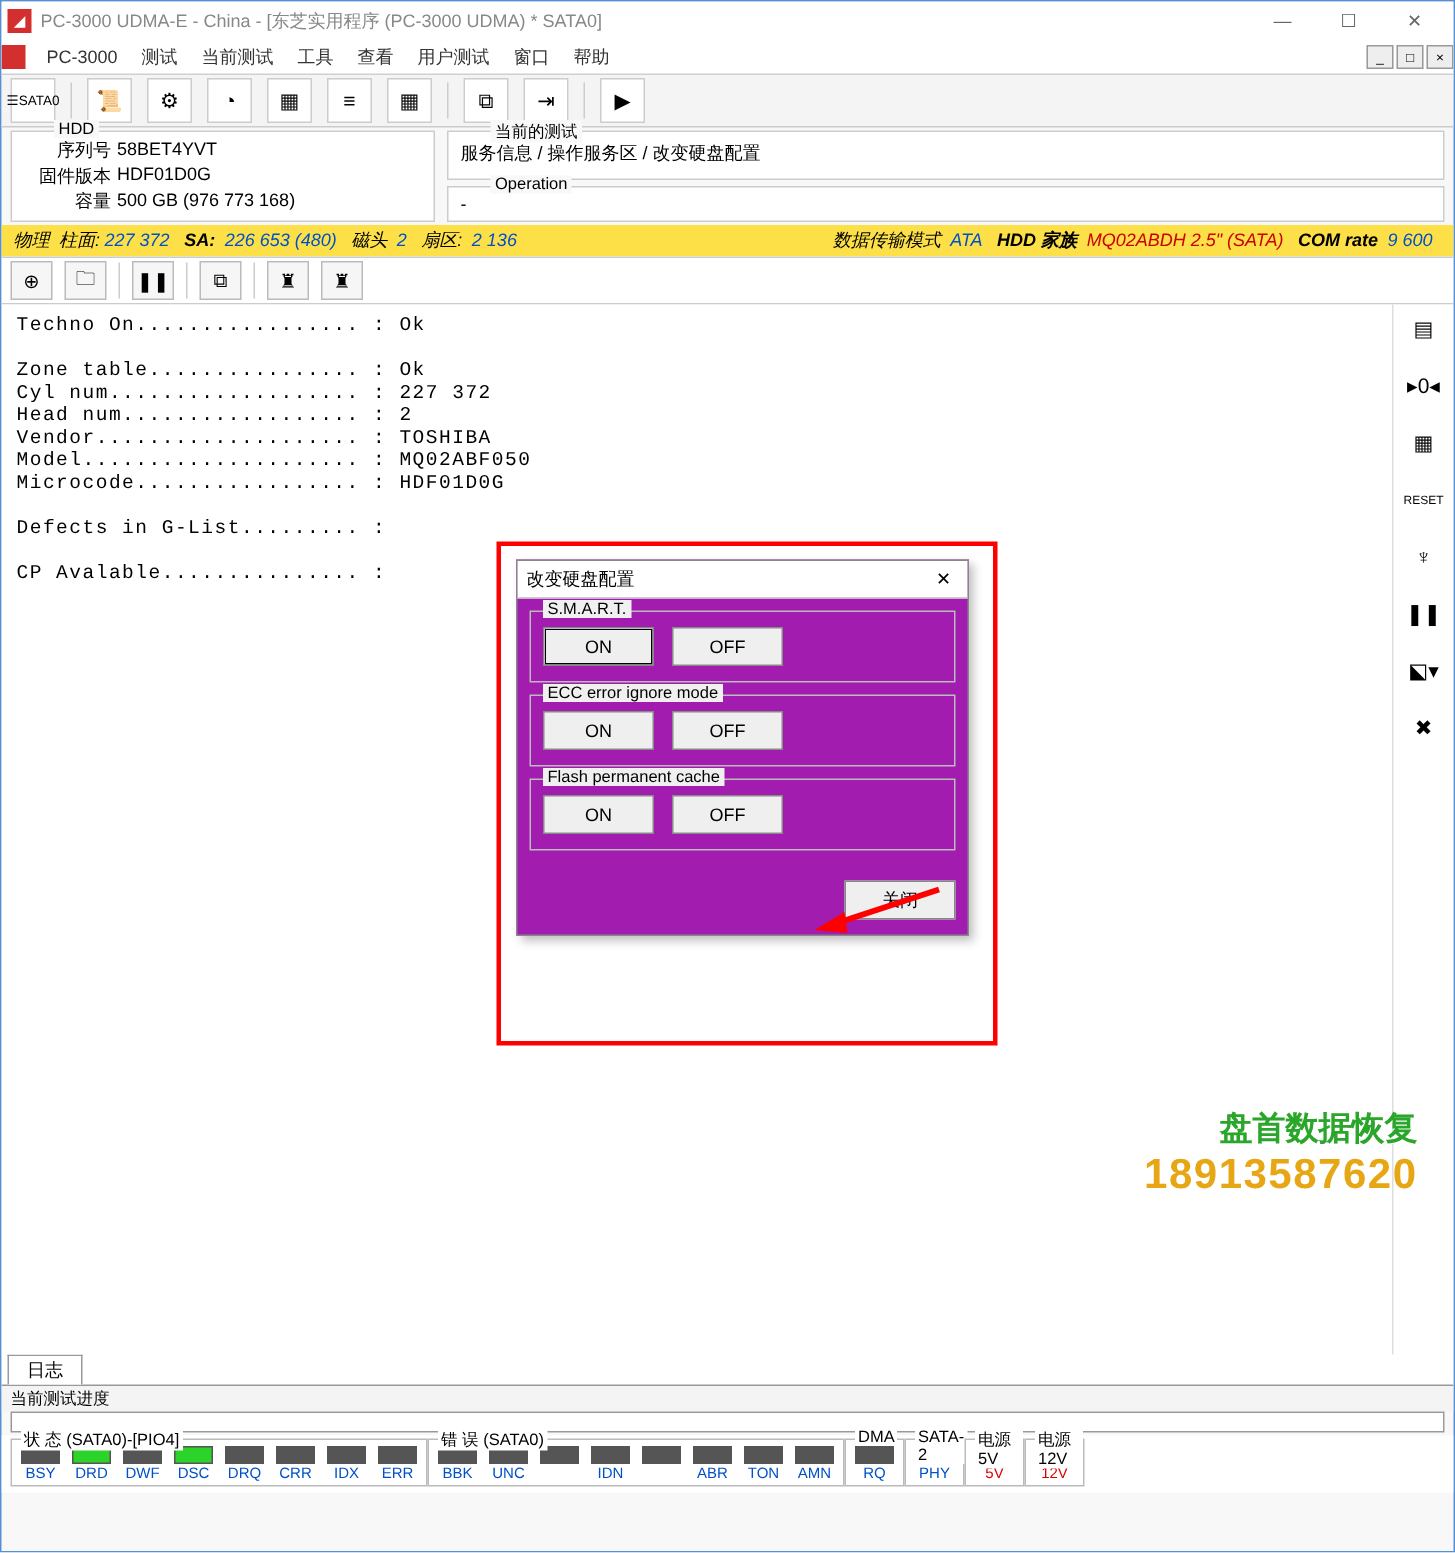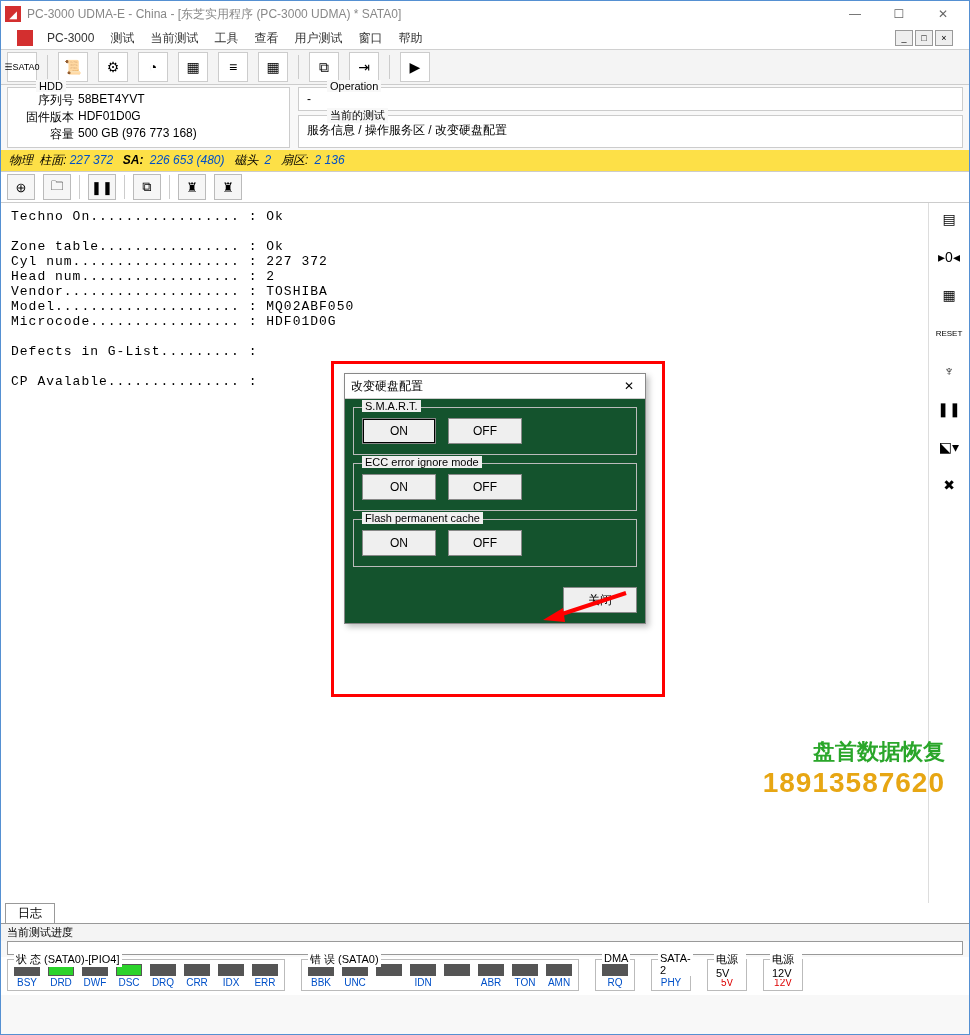--- a/index.html
+++ b/index.html
@@ -2,21 +2,21 @@
 <html><head>
 <meta charset="utf-8">
 <style>
 html,body{margin:0;padding:0;font-family:"Microsoft YaHei",Tahoma,Arial,sans-serif;font-size:12px;background:#fff;color:#000;}
 .window{width:970px;height:1035px;position:relative;border:1px solid #5590d2;box-sizing:border-box;overflow:hidden;background:#f8f8f8;}
 .titlebar{height:26px;background:#fff;display:flex;align-items:center;padding:0 4px;color:#888;}
 .titlebar .icon{width:16px;height:16px;background:#d32f2f;margin-right:6px;display:flex;align-items:center;justify-content:center;color:#fff;font-size:10px;}
 .titlebar .title{flex:1;font-size:12px;}
 .winbtns{display:flex;align-items:center;}
 .winbtn{width:44px;height:26px;display:flex;align-items:center;justify-content:center;color:#666;}
-.menubar{height:22px;background:#fff;display:flex;align-items:center;padding:0 16px;border-bottom:1px solid #d0d0d0;}
+.menubar{height:22px;background:#fff;display:flex;align-items:center;padding:0 0;border-bottom:1px solid #d0d0d0;}
 .menubar .icon{width:16px;height:16px;background:#d32f2f;margin-right:6px;}
 .menuitem{padding:0 8px;color:#333;}
 .mdi-btns{margin-left:auto;display:flex;}
 .mdi-btn{width:16px;height:14px;border:1px solid #999;margin-left:2px;font-size:9px;display:flex;align-items:center;justify-content:center;background:#eee;}
 .toolbar1{height:34px;background:#f4f4f4;border-bottom:1px solid #ccc;display:flex;align-items:center;padding:0 6px;gap:10px;}
 .tbtn{width:28px;height:28px;border:1px solid #ccc;background:#fff;display:flex;align-items:center;justify-content:center;font-size:14px;}
 .sata-btn{font-size:9px;text-align:center;line-height:1;}
 .tsep{width:1px;height:24px;background:#ccc;}
 .info-row{display:flex;padding:2px 6px;gap:8px;}
 .hdd-group{border:1px solid #ccc;padding:4px 8px;flex:0 0 265px;position:relative;background:#fff;font-size:12px;}
@@ -29,36 +29,36 @@
 .status-line span{margin-right:3px;}
 .blue{color:#0050c8;}
 .red{color:#c00;}
 .toolbar2{height:30px;background:#fff;border-top:1px solid #ccc;border-bottom:1px solid #ccc;display:flex;align-items:center;padding:0 6px;gap:8px;}
 .tbtn2{width:26px;height:24px;border:1px solid #bbb;background:#f6f6f6;display:flex;align-items:center;justify-content:center;font-size:13px;}
 .main-area{position:relative;display:flex;height:700px;}
 .log-area{flex:1;background:#fff;padding:6px 10px;font-family:"Courier New",monospace;font-size:13px;letter-spacing:1px;white-space:pre;overflow:hidden;}
 .side-tools{width:40px;background:#fff;border-left:1px solid #ddd;display:flex;flex-direction:column;align-items:center;padding-top:4px;gap:14px;}
 .side-btn{width:24px;height:24px;display:flex;align-items:center;justify-content:center;font-size:14px;}
 .red-box{position:absolute;border:3px solid #f00;left:330px;top:158px;width:328px;height:330px;pointer-events:none;z-index:5;}
-.dialog{position:absolute;left:343px;top:170px;width:300px;background:#14532d;border:1px solid #888;box-shadow:3px 3px 6px rgba(0,0,0,0.25);z-index:10;}
+.dialog{position:absolute;left:343px;top:170px;width:300px;background:#a21caf;border:1px solid #888;box-shadow:3px 3px 6px rgba(0,0,0,0.25);z-index:10;}
 .dlg-title{height:24px;background:#fff;display:flex;align-items:center;padding:0 6px;border-bottom:1px solid #ccc;font-size:12px;}
 .dlg-close{margin-left:auto;width:20px;text-align:center;}
 .dlg-body{padding:8px;}
 .dlg-group{border:1px solid #bbb;padding:10px 8px 10px 8px;margin-bottom:8px;position:relative;}
 .dlg-group .lbl{position:absolute;top:-8px;left:8px;background:#f0f0f0;padding:0 3px;font-size:11px;}
 .dlg-btns{display:flex;gap:12px;}
 .dlg-btn{width:72px;height:24px;border:1px solid #888;background:#efefef;display:flex;align-items:center;justify-content:center;font-size:12px;}
 .dlg-btn.sel{box-shadow:inset 0 0 0 1px #000;}
 .dlg-footer{display:flex;justify-content:flex-end;padding:4px 8px 10px 8px;}
 .arrow{position:absolute;left:540px;top:385px;z-index:12;pointer-events:none;}
 .tabbar{height:20px;display:flex;align-items:flex-end;border-bottom:1px solid #999;padding-left:4px;background:#fff;}
 .tab{border:1px solid #999;border-bottom:none;padding:1px 12px;background:#fff;font-size:12px;}
 .progress-lbl{padding:1px 6px;font-size:11px;background:#f4f4f4;}
 .progress-bar{height:12px;border:1px solid #999;margin:0 6px 2px 6px;background:#fff;}
-.status-groups{display:flex;gap:16px;padding:2px 6px 4px 6px;background:#fff;flex-wrap:nowrap;}
+.status-groups{display:flex;gap:0;padding:2px 6px 4px 6px;background:#fff;flex-wrap:nowrap;}
 .sgrp{border:1px solid #bbb;padding:4px 4px 2px 4px;position:relative;}
 .sgrp .lbl{position:absolute;top:-8px;left:6px;background:#fff;padding:0 2px;font-size:11px;}
 .leds{display:flex;gap:4px;}
 .led-col{display:flex;flex-direction:column;align-items:center;width:30px;}
 .led{width:24px;height:10px;border:1px solid #555;}
 .led.green{background:#2bd32b;}
 .led.off{background:#555;}
 .led.blue{background:#2f5fef;}
 .ledlbl{font-size:10px;color:#0050c8;margin-top:1px;}
 .watermark{position:absolute;right:24px;bottom:104px;text-align:right;z-index:3;pointer-events:none;}
@@ -124,36 +124,41 @@
           <div class="hdd-k">固件版本</div>
           <div>HDF01D0G</div>
         </div>
       <div class="hdd-line">
           <div class="hdd-k">容量</div>
           <div>500 GB (976 773 168)</div>
         </div>
     </div>
     <div class="test-col">
       <div class="test-group">
+        <div class="group-label">当前的测试</div>
+        <div style="padding:2px 0 4px 0;">服务信息 / 操作服务区 / 改变硬盘配置</div>
+      </div>
+      <div class="test-group">
         <div class="group-label">Operation</div>
         <div>-</div>
-      </div>
-      <div class="test-group">
-        <div class="group-label">当前的测试</div>
-        <div style="padding:2px 0 4px 0;">服务信息 / 操作服务区 / 改变硬盘配置</div>
       </div>
     </div>
   </div>
 
   <div class="status-line">
     <span>物理</span>
     <span>柱面:</span><span class="blue">227 372</span>&nbsp;
     <span style="font-weight:bold;">SA:</span> <span class="blue">226 653 (480)</span>&nbsp;
     <span>磁头</span> <span class="blue">2</span>&nbsp;
     <span>扇区:</span> <span class="blue">2 136</span>
+    <span style="float:right;">
+      <span>数据传输模式</span> <span class="blue">ATA</span>&nbsp;
+      <b><span>HDD 家族</span></b> <span class="red">MQ02ABDH 2.5" (SATA)</span>&nbsp;
+      <b><span>COM rate</span></b> <span class="blue">9 600</span>
+    </span>
   </div>
 
   <div class="toolbar2">
     <div class="tbtn2">⊕</div>
     <div class="tbtn2">🗀</div>
     <div class="tsep"></div>
     <div class="tbtn2">❚❚</div>
     <div class="tsep"></div>
     <div class="tbtn2">⧉</div>
     <div class="tsep"></div>

